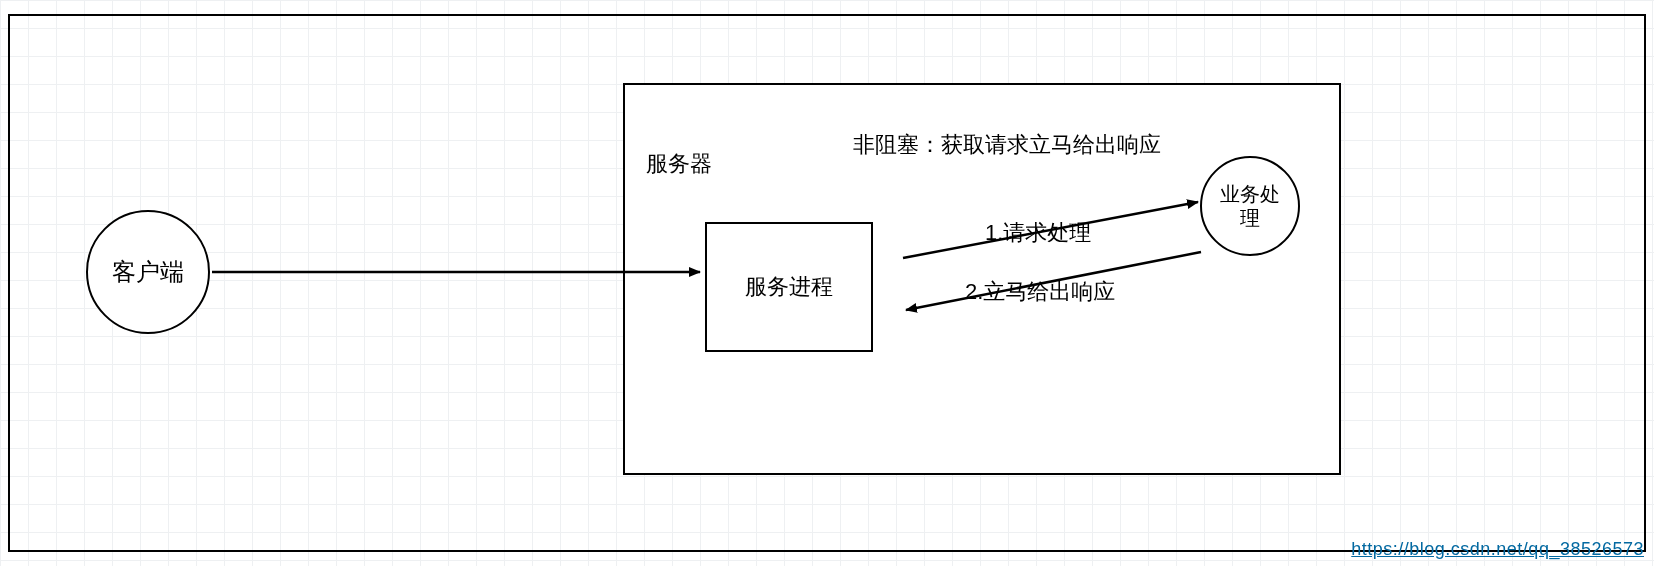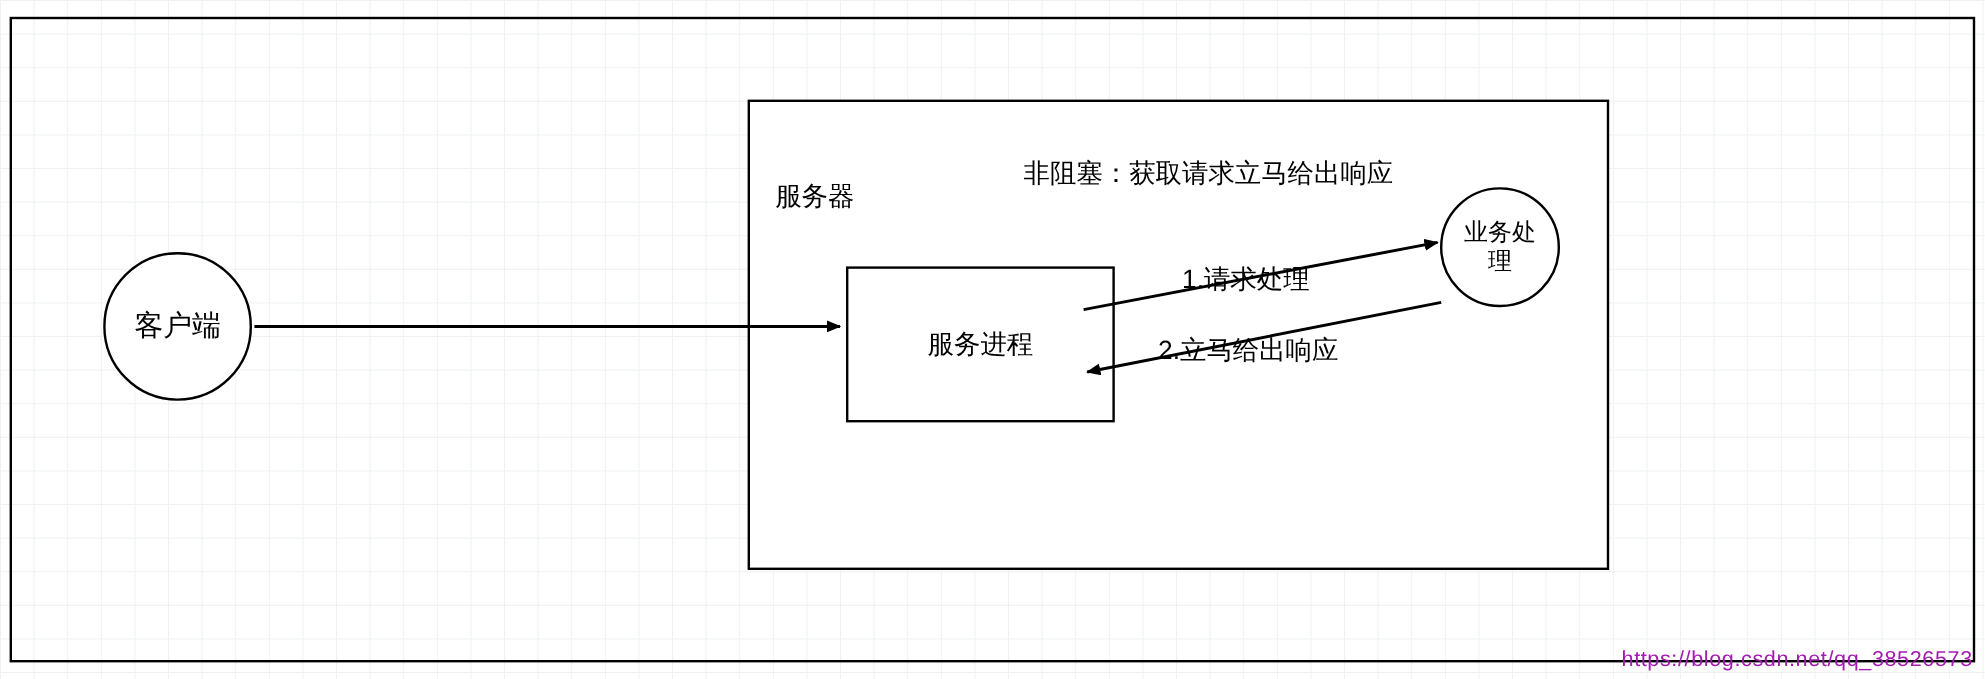--- a/index.html
+++ b/index.html
@@ -64,23 +64,24 @@
     font-size: 22px;
     color: #000;
     background: transparent;
     white-space: nowrap;
   }
   .watermark {
     position: absolute;
     right: 10px;
     bottom: 6px;
     font-size: 18px;
-    color: #a21caf;
+    color: #0369a1;
     font-family: Arial, sans-serif;
     letter-spacing: 0.5px;
+    text-decoration: underline;
   }
   svg.arrows {
     position: absolute;
     top: 0; left: 0;
     width: 1654px;
     height: 566px;
     pointer-events: none;
   }
 </style>
 </head>
@@ -93,21 +94,21 @@
 <div class="node-circle" style="left:86px; top:210px; width:124px; height:124px;">
   <span>客户端</span>
 </div>
 
 <div class="server-box" style="left:623px; top:83px; width:718px; height:392px;"></div>
 
 <div class="label" style="left:646px; top:113px;margin-top:36px;">服务器</div>
 
 <div class="label" style="left:853px; top:130px;text-align:right;">非阻塞：获取请求立马给出响应</div>
 
-<div class="inner-box" style="left:705px; top:222px; width:224px; height:130px;">
+<div class="inner-box" style="left:705px; top:222px; width:168px; height:130px;">
   <span>服务进程</span>
 </div>
 
 <div class="node-circle" style="left:1200px; top:156px; width:100px; height:100px; font-size:20px;">
   <div>
     <span>业务处</span><br>
     <span>理</span>
   </div>
 </div>
 

